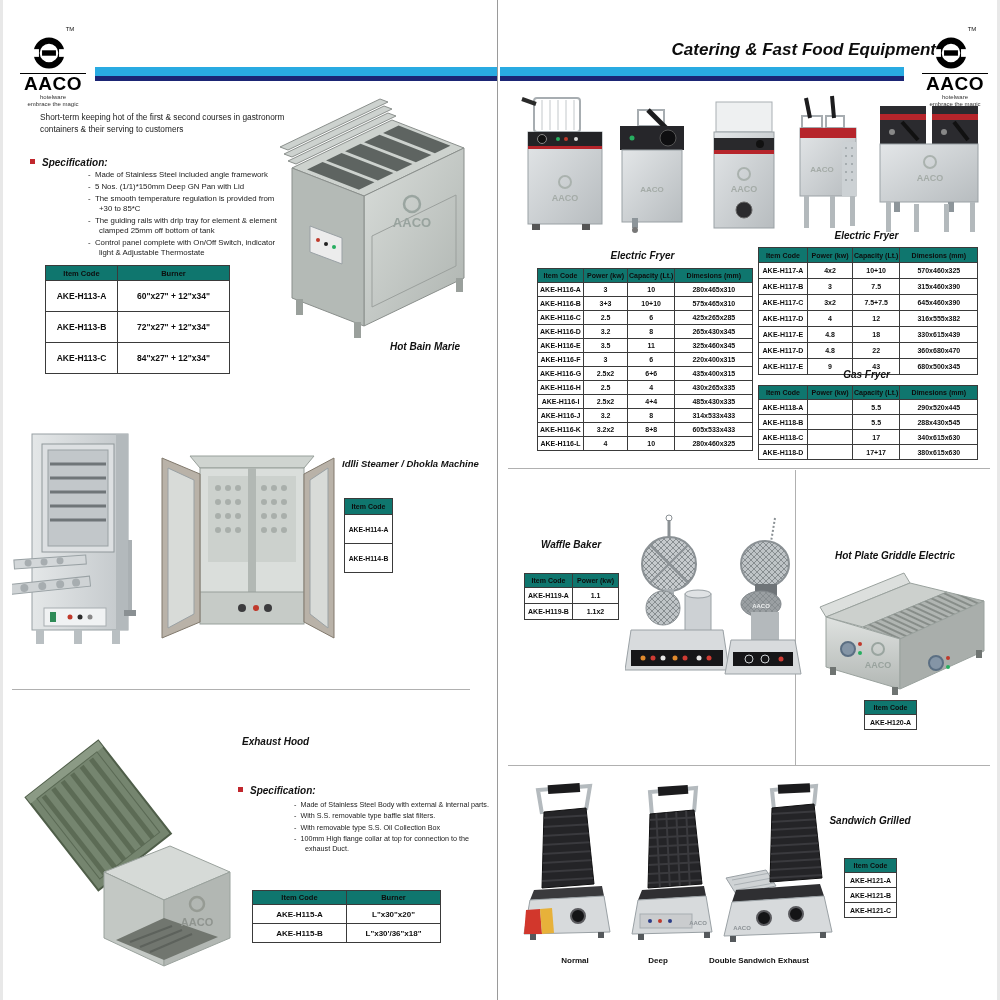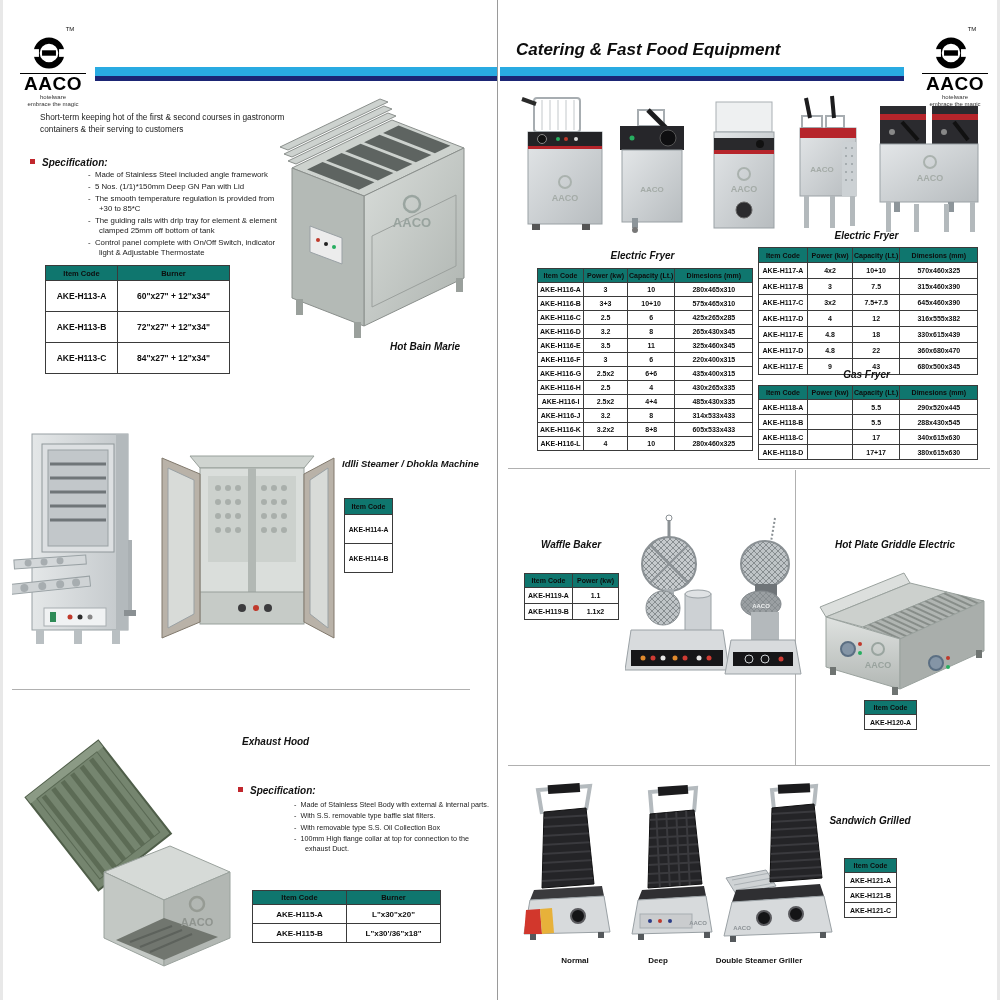--- a/index.html
+++ b/index.html
@@ -2,21 +2,21 @@
 <html><head>
 <meta charset="utf-8">
 <style>
   html,body{margin:0;padding:0;background:#fff;}
   .page{position:relative;width:1000px;height:1000px;background:#fff;overflow:hidden;
         font-family:"Liberation Sans",sans-serif;color:#111;}
   .abs{position:absolute;}
   .edge{background:#e8e8e8;}
   .vline{background:#9a9a9a;width:1px;}
   .hline{background:#b0b0b0;height:1px;}
-  .page-title{font-weight:bold;font-style:italic;font-size:17px;color:#0d0d0d;white-space:nowrap;}
+  .page-title{font-weight:bold;font-style:italic;font-size:17px;color:#0d0d0d;white-space:nowrap;text-align:right;}
   .stripe-light{background:#29ABE2;}
   .stripe-navy{background:#1B2574;}
   .sec-title{font-weight:bold;font-style:italic;font-size:10px;white-space:nowrap;}
   .sec-title-sm{font-weight:bold;font-style:italic;font-size:9.5px;white-space:nowrap;}
   .center{text-align:center;}
   .intro{font-size:8.3px;line-height:11.5px;color:#1a1a1a;}
   .spec-head-text{font-weight:bold;font-style:italic;font-size:10px;}
   .bullet{display:inline-block;width:5px;height:5px;background:#C1272D;margin-right:7px;vertical-align:2px;}
   .spec-list .spec-item{font-size:7.8px;line-height:10.3px;margin-bottom:1.5px;padding-left:11px;text-indent:-11px;color:#1a1a1a;margin-left:44px;}
   .spec-list .spec-item::before{content:"-\00a0\00a0";}
@@ -667,21 +667,21 @@
       <ellipse cx="136" cy="92" rx="20" ry="13" fill="url(#waff)"></ellipse>
     <text x="136" y="96" text-anchor="middle" font-size="6" font-weight="bold" fill="#eceeee">AACO</text>
     <rect x="126" y="100" width="28" height="30" fill="#b4b9bc"></rect>
     <polygon points="106,128 170,128 176,162 100,162" fill="#d8dbdd" stroke="#9aa1a5"></polygon>
     <rect x="108" y="140" width="60" height="14" fill="#161618"></rect>
     <circle cx="124" cy="147" r="4" fill="none" stroke="#cfd3d5"></circle>
       <circle cx="140" cy="147" r="4" fill="none" stroke="#cfd3d5"></circle>
       <circle cx="156" cy="147" r="2.5" fill="#cf3b33"></circle>
   </svg>
 
-  <div class="abs sec-title center" style="left:800px;top:539px;width:190px">Hot Plate Griddle Electric</div>
+  <div class="abs sec-title center" style="left:800px;top:550px;width:190px">Hot Plate Griddle Electric</div>
   <svg class="abs" style="left:812px;top:557px" width="180" height="148" viewBox="0 0 180 148">
     <defs>
       <linearGradient id="gst2" x1="0" y1="0" x2="0" y2="1">
           <stop offset="0" stop-color="#dfe2e0"></stop>
           <stop offset="1" stop-color="#b2b7b4"></stop>
         </linearGradient>
       <pattern id="ribs" width="5" height="5" patternUnits="userSpaceOnUse" patternTransform="rotate(115)">
           <line x1="2" y1="0" x2="2" y2="5" stroke="#878d89" stroke-width="2"></line>
         </pattern>
     </defs>
@@ -825,15 +825,15 @@
         <tr>
           <td>AKE-H121-B</td>
         </tr>
         <tr>
           <td>AKE-H121-C</td>
         </tr>
       </tbody>
     </table>
   <div class="abs img-caption center" style="left:545px;top:956px;width:60px">Normal</div>
   <div class="abs img-caption center" style="left:628px;top:956px;width:60px">Deep</div>
-  <div class="abs img-caption center" style="left:694px;top:956px;width:130px">Double Steamer Griller</div>
+  <div class="abs img-caption center" style="left:694px;top:956px;width:130px">Double Sandwich Exhaust</div>
 
 </div>
 
 </body></html>

